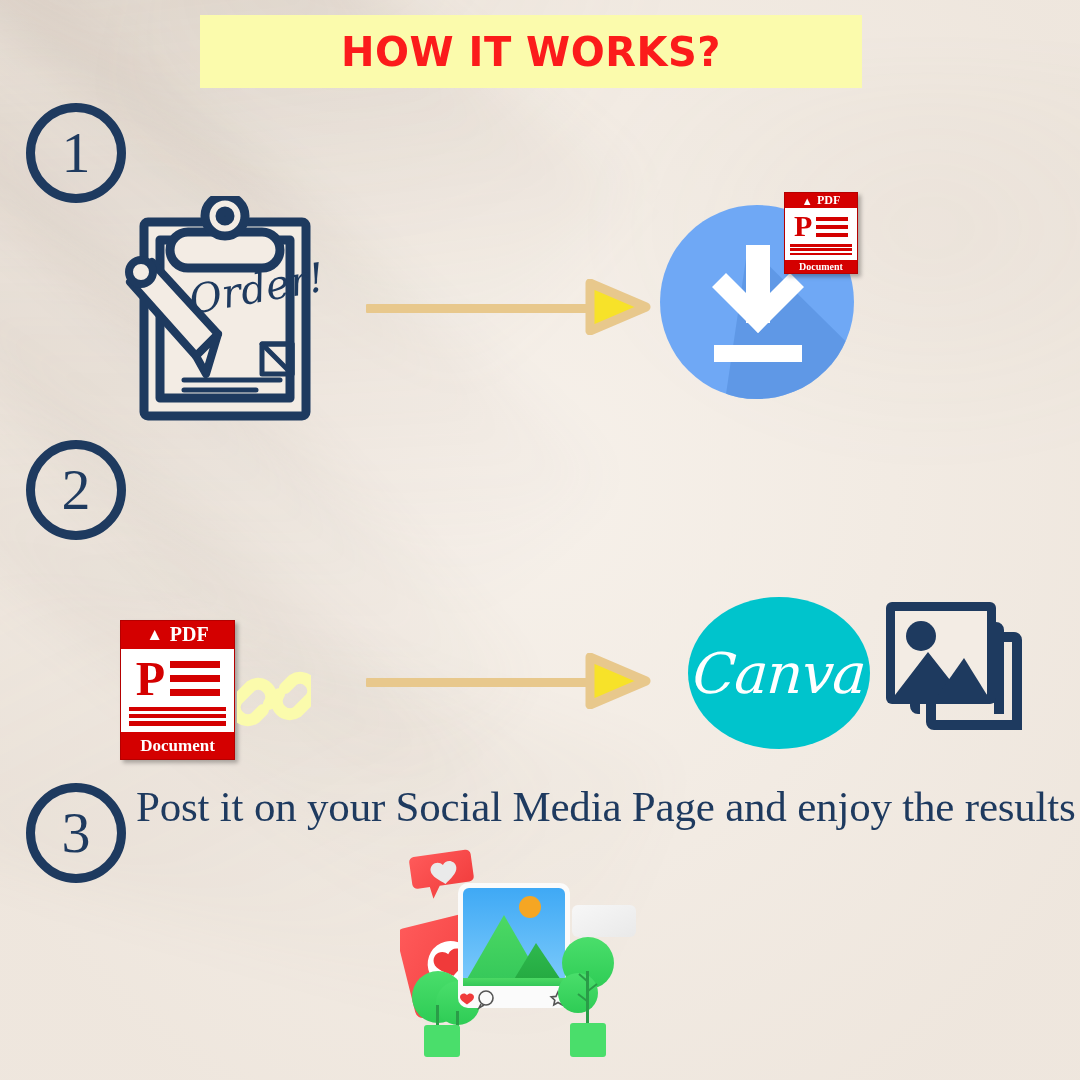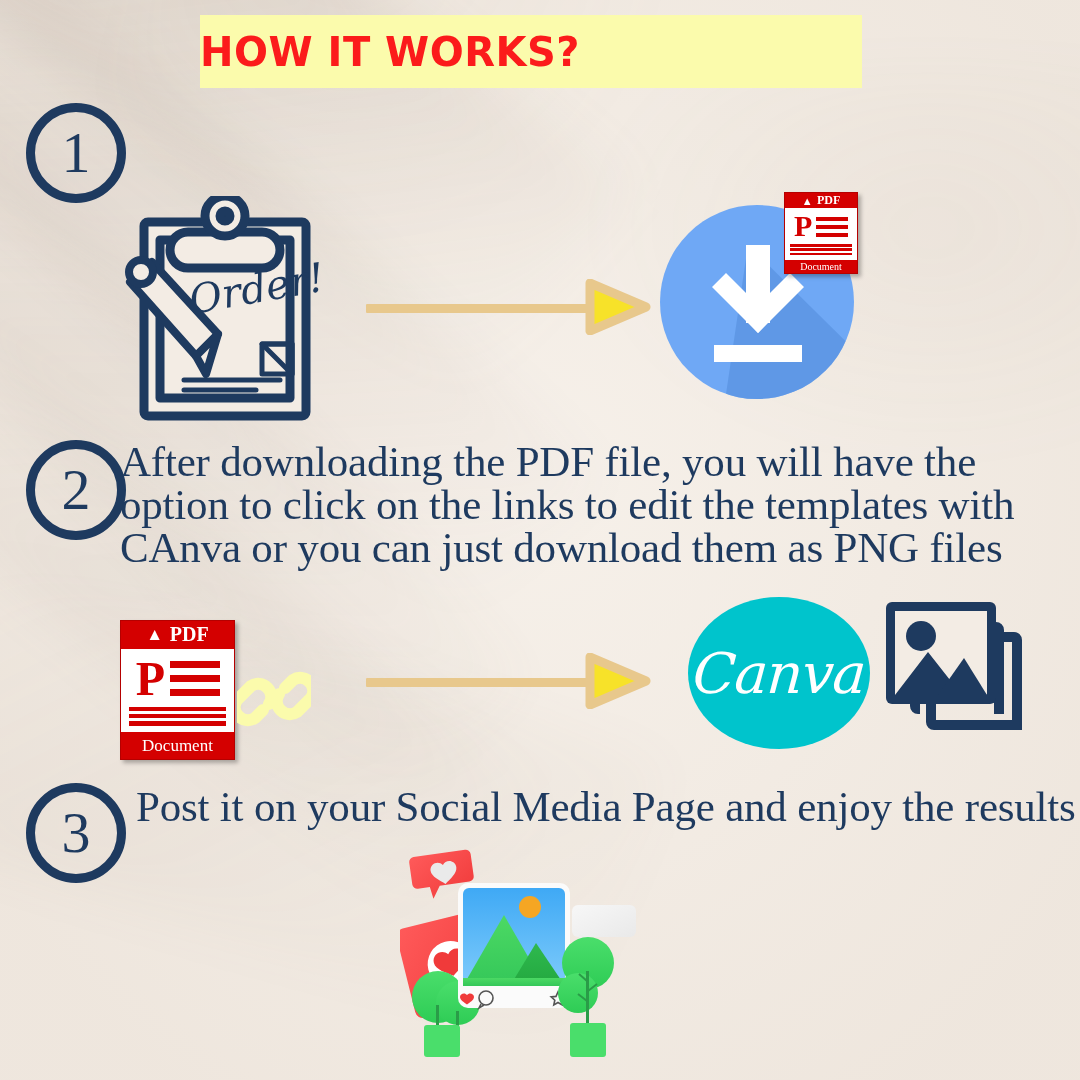--- a/index.html
+++ b/index.html
@@ -30,21 +30,21 @@
   #bg .s7 { left:-120px; top:640px;  width:760px; height:300px; transform:rotate(18deg); opacity:.4;}
   #bg .vig { position:absolute; inset:0;
             background:radial-gradient(ellipse at 50% 45%, rgba(255,252,248,.28), rgba(198,180,164,.10) 85%); }
 
   #page { position:relative; z-index:2; width:1080px; height:1080px; }
 
   
   .banner {
     position:absolute; left:200px; top:15px; width:662px; height:73px;
     background:#fbfbac;
-    display:flex; align-items:center; justify-content:flex-start;
+    display:flex; align-items:center; justify-content:center;
   }
   .banner-title {
     font-family:"DejaVu Sans", sans-serif;
     font-weight:bold; font-size:40px; color:#fb1b1b;
     letter-spacing:.5px;
   }
 
   
   .step-num {
     position:absolute;
@@ -114,21 +114,21 @@
   .pdf-head { display:flex; align-items:center; justify-content:center; gap:6%; color:#fff;
               font-family:"Liberation Serif", serif; font-weight:bold; }
   .pdf-body { background:#ffffff; flex:1; display:flex; flex-direction:column; }
   .pdf-top { display:flex; flex:1; }
   .pdf-P { color:#d40000; font-family:"Liberation Serif", serif; font-weight:bold; line-height:.95;
            display:flex; align-items:center; justify-content:center; }
   .pdf-barcol { flex:1; display:flex; flex-direction:column; justify-content:center; gap:14%; padding-right:8%; }
   .pdf-bar { background:#d40000; width:100%; }
   .pdf-lines { display:flex; flex-direction:column; justify-content:center; gap:16%; padding:4% 7% 6% 7%; }
   .pdf-line { background:#d40000; width:100%; }
-  .pdf-foot { color:#fff; font-family:"Liberation Serif", serif; font-weight:normal;
+  .pdf-foot { color:#fff; font-family:"Liberation Serif", serif; font-weight:bold;
               display:flex; align-items:center; justify-content:center;text-align:center; }
 </style>
 </head>
 <body>
 
 <div id="bg">
   <div class="base"></div>
   <div class="sh s1"></div>
     <div class="sh s2"></div>
     <div class="sh s3"></div>
@@ -218,21 +218,20 @@
         <div class="pdf-line" style="height:4px;"></div>
         <div class="pdf-line" style="height:4px;"></div>
       </div>
     </div>
     <div class="pdf-foot" style="height:19%; font-size:10px;">Document</div>
   </div>
 
   <div class="step-num" id="num2">
     <span>2</span>
   </div>
-  <div class="step-text" id="txt2">After downloading the PDF file, you will have the option to click on the links to edit the templates with CAnva or you can just download them as PNG files</div>
 
   <div id="pdf-big" class="pdficon">
     <div class="pdf-head" style="height:21%; font-size:20px;">
       <span style="font-size:17px;">▲</span>
       <span>PDF</span>
     </div>
     <div class="pdf-body">
       <div class="pdf-top" style="padding:5% 6% 0 9%;">
         <div class="pdf-P" style="font-size:48px; width:40%;">P</div>
         <div class="pdf-barcol">

